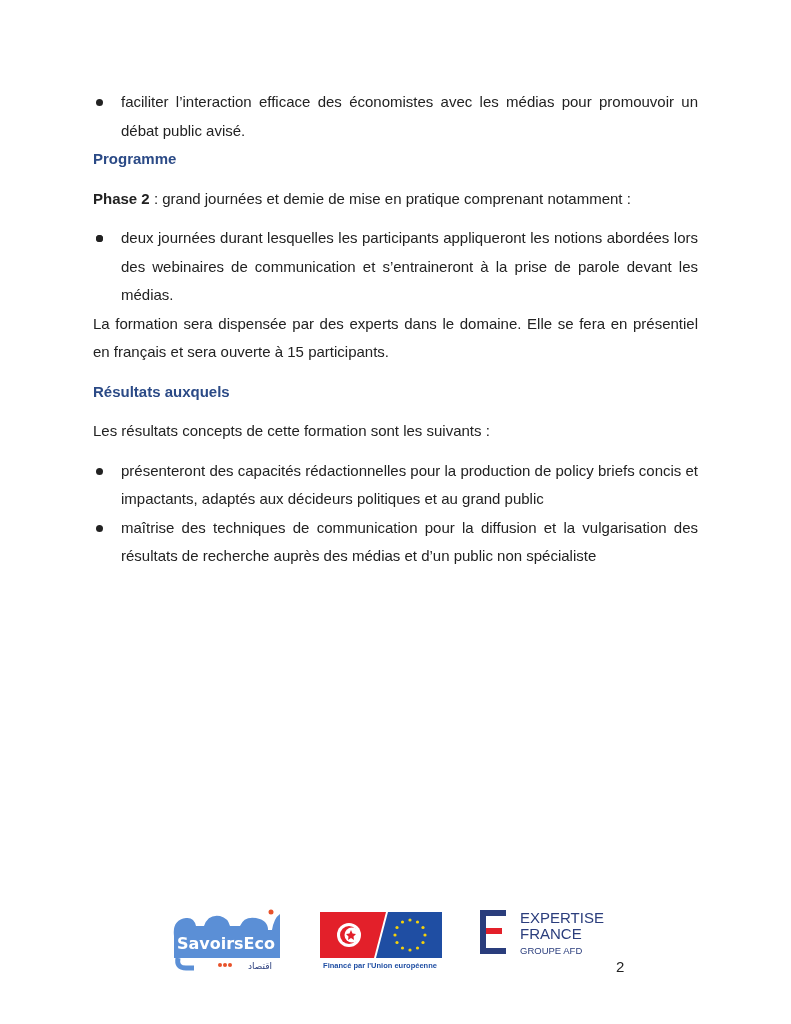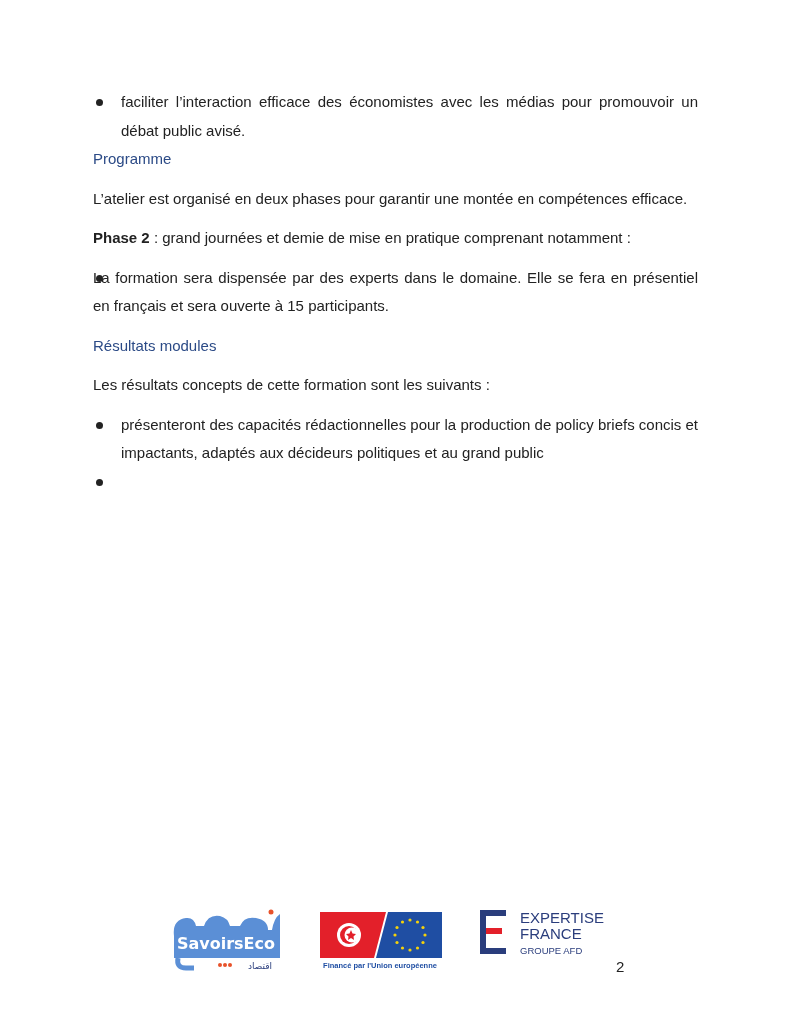--- a/index.html
+++ b/index.html
@@ -2,21 +2,21 @@
 <html><head>
 <meta charset="utf-8">
 <style>
   html, body { margin: 0; padding: 0; background: #ffffff; }
   body { width: 791px; height: 1024px; position: relative; overflow: hidden;
          font-family: "Liberation Sans", sans-serif; color: #222222; }
   .page { position: absolute; left: 0; top: 0; width: 644px; height: 1024px; }
   .content { position: absolute; left: 93px; top: 88px; width: 605px;
              font-size: 15px; line-height: 28.5px; }
   p { margin: 0; text-align: justify; }
-  .heading { color: #2b4a86; font-weight: normal; font-size: 15px; margin: 0; }
+  .heading { color: #2b4a86; font-weight: bold; font-size: 15px; margin: 0; }
   .blk { margin-bottom: 11px; }
   ul.bullets { list-style: none; margin: 0; padding: 0; }
   ul.bullets li { position: relative; padding-left: 28px; text-align: justify; }
   ul.bullets li .dot { position: absolute; left: 3px; top: 11px; width: 7px; height: 7px;
                        border-radius: 50%; background: #222; }
   b { font-weight: bold; }
   .footer { position: absolute; left: 0; top: 900px; width: 791px; height: 90px; }
   .logo-savoirs { position: absolute; left: 168px; top: 6px; width: 115px; height: 65px; }
   .logo-eu { position: absolute; left: 318px; top: 8px; width: 125px; height: 62px; }
   .logo-ef { position: absolute; left: 478px; top: 6px; width: 140px; height: 56px; }
@@ -30,45 +30,49 @@
 
     <ul class="bullets blk">
       <li>
         <span class="dot"></span>
         <span>faciliter l’interaction efficace des économistes avec les médias pour promouvoir un débat public avisé.</span>
       </li>
     </ul>
 
     <h2 class="heading blk">Programme</h2>
 
-    <p class="blk">L’atelier est organisé en deux phases pour garantir une montée en compétences efficace.</p>
 
 
     <p class="blk"><b>Phase 2</b><span> : grand journées et demie de mise en pratique comprenant notamment :</span></p>
 
     <ul class="bullets blk">
       <li>
         <span class="dot"></span>
       </li>
+      <li>
+        <span class="dot"></span>
+        <span>deux journées durant lesquelles les participants appliqueront les notions abordées lors des webinaires de communication et s’entraineront à la prise de parole devant les médias.</span>
+      </li>
     </ul>
 
     <p class="blk">La formation sera dispensée par des experts dans le domaine. Elle se fera en présentiel en français et sera ouverte à 15 participants.</p>
 
 
-    <h2 class="heading blk">Résultats modules</h2>
+    <h2 class="heading blk">Résultats auxquels</h2>
 
     <p class="blk">Les résultats concepts de cette formation sont les suivants :</p>
 
     <ul class="bullets">
       <li>
         <span class="dot"></span>
         <span>présenteront des capacités rédactionnelles pour la production de policy briefs concis et impactants, adaptés aux décideurs politiques et au grand public</span>
       </li>
       <li>
         <span class="dot"></span>
+        <span>maîtrise des techniques de communication pour la diffusion et la vulgarisation des résultats de recherche auprès des médias et d’un public non spécialiste</span>
       </li>
     </ul>
   </div>
 
   <div class="footer">
 
     <svg class="logo-savoirs" viewBox="0 0 115 65">
       <path d="M6 30 Q4 14 18 12 Q26 11 28 20 L36 20 Q40 8 52 10 Q60 12 62 20 L72 20 Q76 10 88 12 Q100 14 100 24 L104 24 Q106 12 112 8 L112 52 L6 52 Z" fill="#5b8fd6"></path>
       <circle cx="103" cy="6" r="2.5" fill="#e8522a"></circle>
       <text x="58" y="43" text-anchor="middle" font-family="DejaVu Sans, sans-serif" font-weight="bold" font-size="16" fill="#ffffff">SavoirsEco</text>

